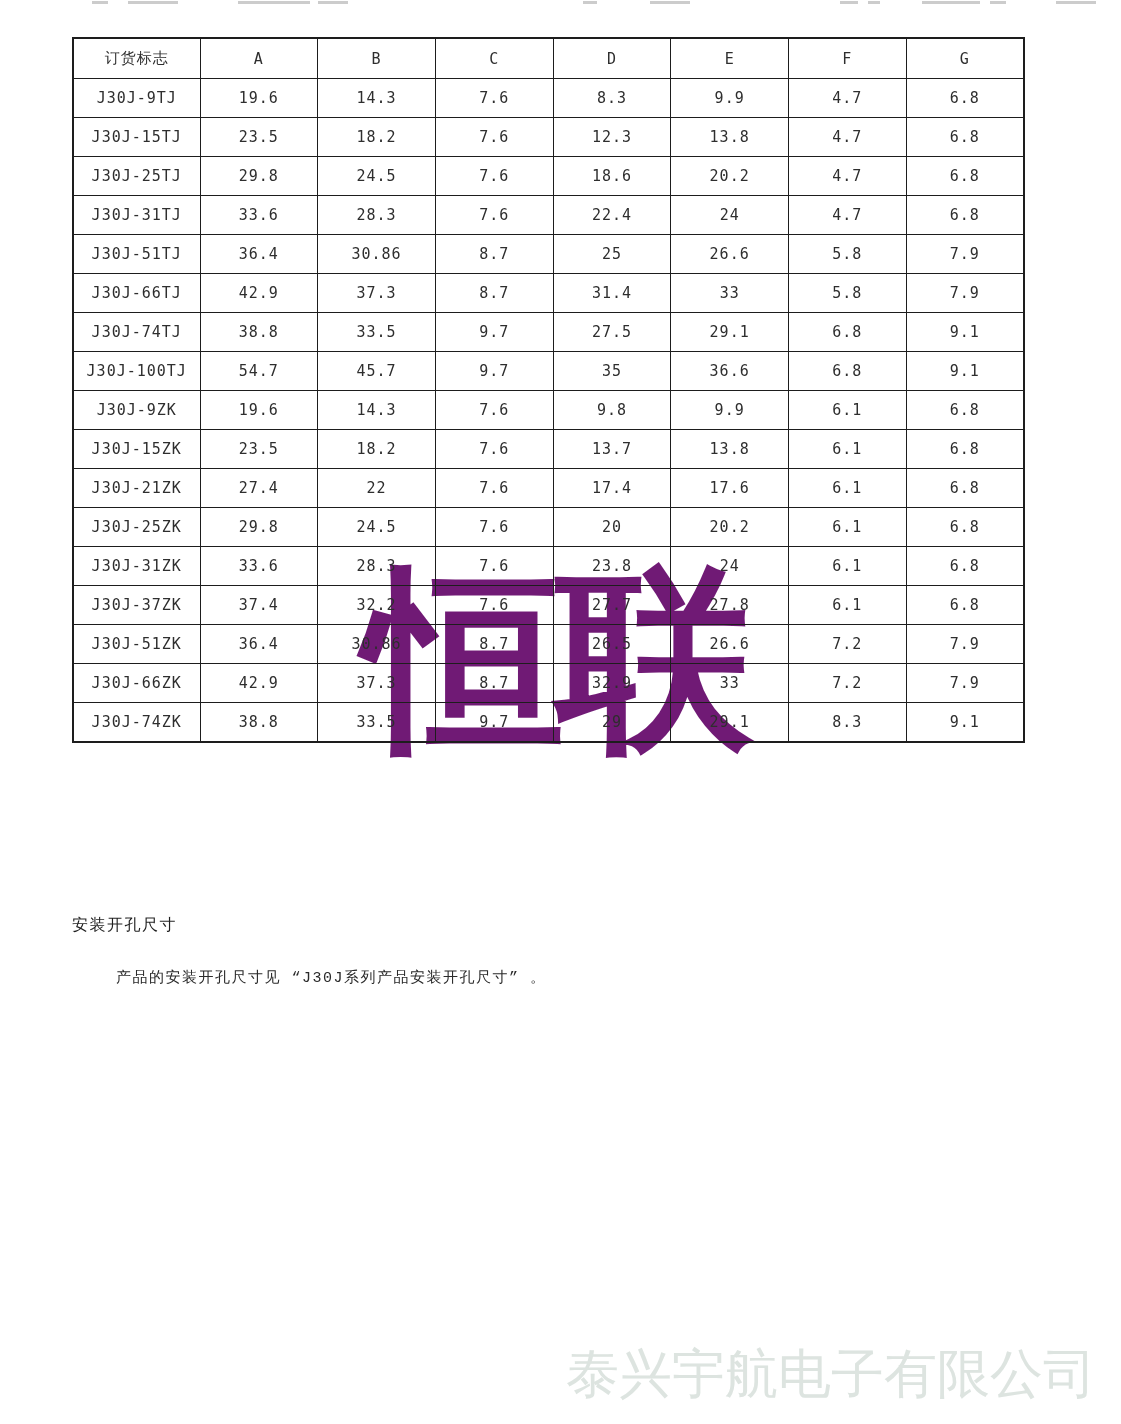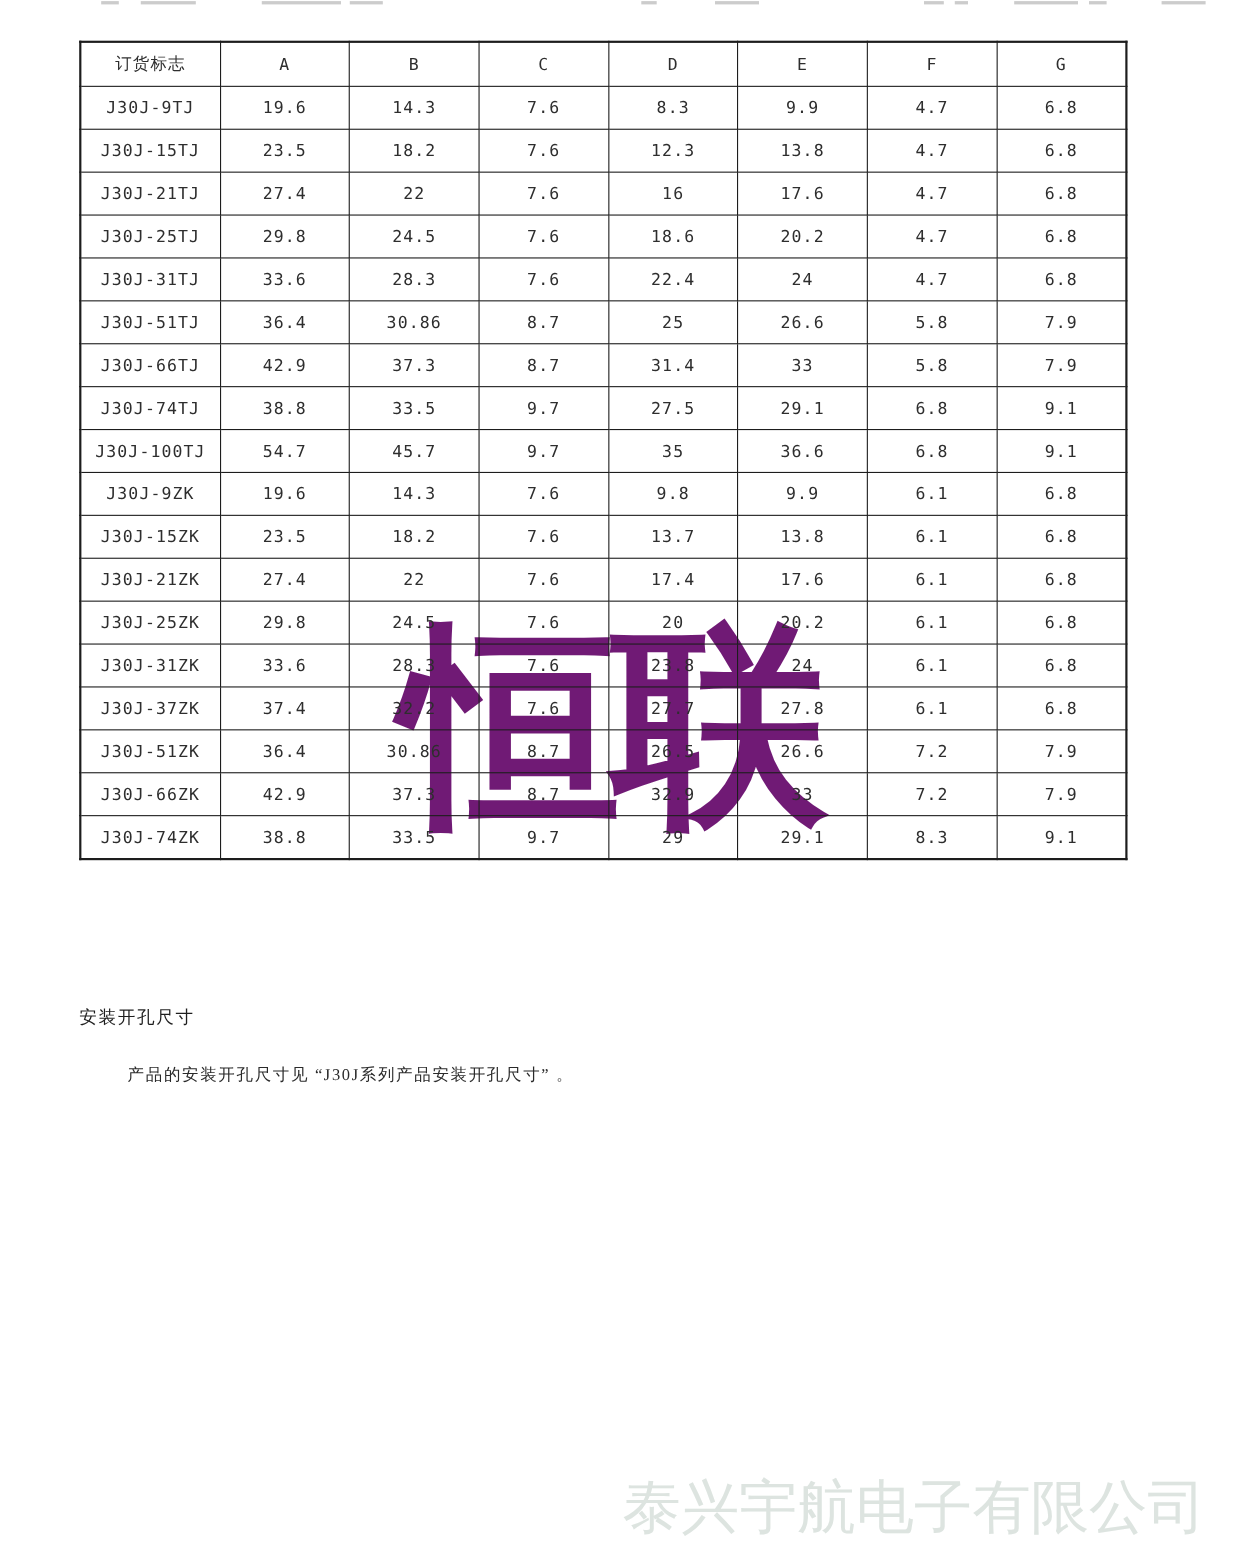--- a/index.html
+++ b/index.html
@@ -36,21 +36,21 @@
     font-family:"DejaVu Sans", sans-serif;
     user-select:none;
   }
 
   
   .wm-footer {
     position:absolute; left:566px; top:1344px;
     font-size:53px; line-height:1.15;
     color:#dde4e0;
     z-index:0;
-    font-family:Liberation Mono, monospace;
+    font-family:Liberation Serif, serif;
     user-select:none;
   }
 
   
   table.dims {
     position:absolute; left:72px; top:37px;
     width:953px;
     border-collapse:collapse;
     table-layout:fixed;
     z-index:1;
@@ -76,21 +76,21 @@
   
   .section { position:absolute; left:72px; top:915px; width:900px; z-index:1; }
   .section h3 {
     margin:0; font-size:16px; font-weight:400;
     color:#1e1e1e; letter-spacing:1.5px;
     font-family:"DejaVu Sans", sans-serif;
   }
   .section p {
     margin:32px 0 0 0; padding-left:44px;
     font-size:15px; color:#2a2a2a; letter-spacing:1.5px;
-    font-family:Liberation Serif, serif;
+    font-family:Liberation Mono, monospace;
   }
 </style>
 </head>
 <body>
 
 <div class="remnant">
   <span class="frag"></span>
   <span class="frag"></span>
   <span class="frag"></span>
   <span class="frag"></span>
@@ -143,30 +143,20 @@
     <td>J30J-15TJ</td>
     <td>23.5</td>
     <td>18.2</td>
     <td>7.6</td>
     <td>12.3</td>
     <td>13.8</td>
     <td>4.7</td>
     <td>6.8</td>
   </tr>
       <tr>
-    <td>J30J-21TJ</td>
-    <td>27.4</td>
-    <td>22</td>
-    <td>7.6</td>
-    <td>16</td>
-    <td>17.6</td>
-    <td>4.7</td>
-    <td>6.8</td>
-  </tr>
-      <tr>
     <td>J30J-25TJ</td>
     <td>29.8</td>
     <td>24.5</td>
     <td>7.6</td>
     <td>18.6</td>
     <td>20.2</td>
     <td>4.7</td>
     <td>6.8</td>
   </tr>
       <tr>

